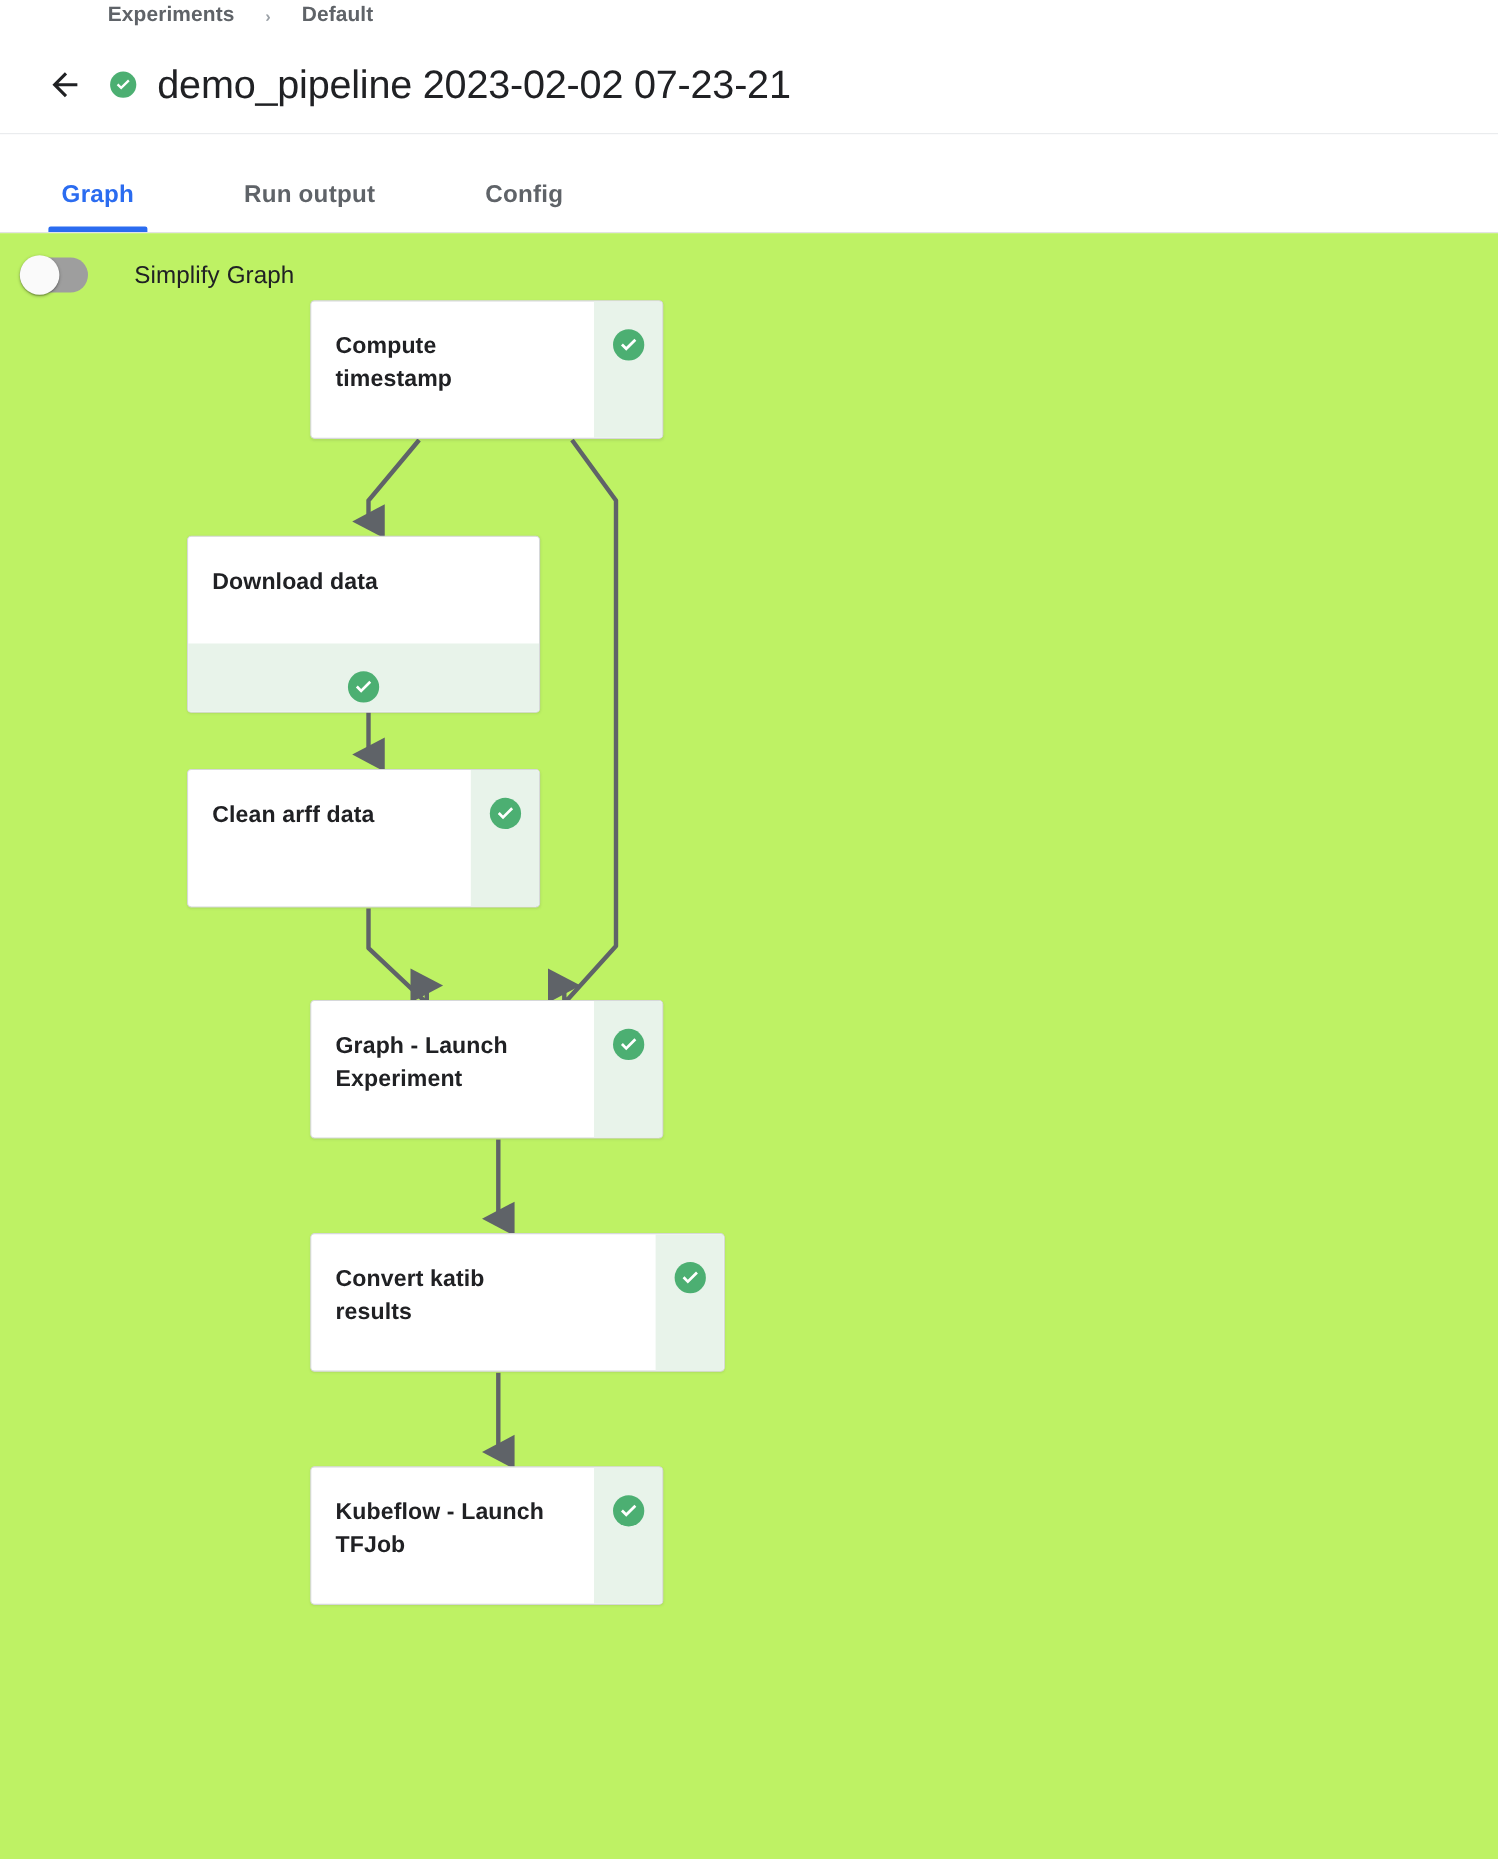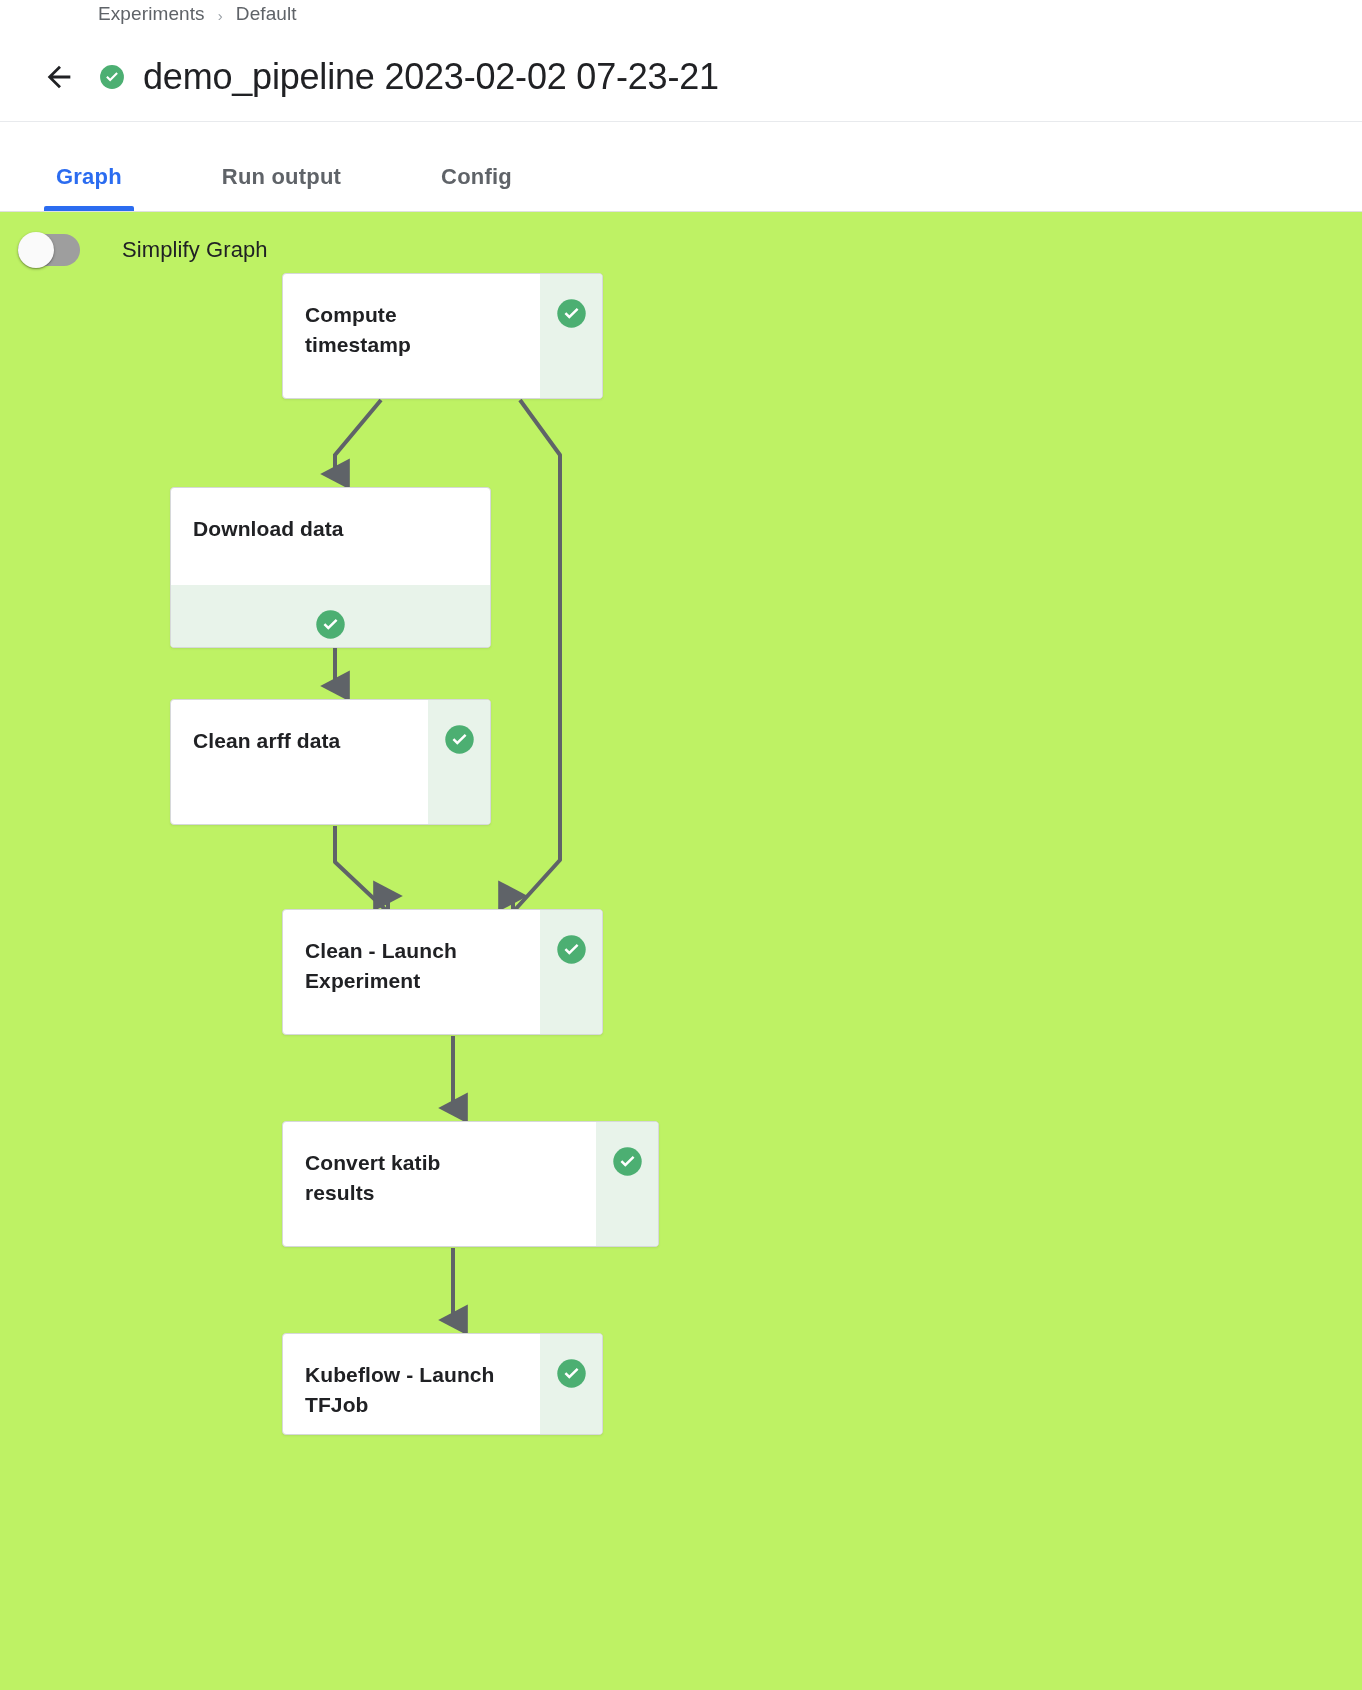--- a/index.html
+++ b/index.html
@@ -19,24 +19,25 @@
     border-bottom: 1px solid #e8eaed;
     position: relative;
   }
 
   .breadcrumb {
     position: absolute;
     left: 98px;
     top: 3px;
     display: flex;
     align-items: center;
-    gap: 13px;
+    gap: 28px;
     font-size: 19px;
     color: #5f6368;
     letter-spacing: .1px;
+    font-weight: bold;
   }
   .breadcrumb-sep {
     font-size: 15px;
     color: #9aa0a6;
     transform: translateY(1px);
   }
 
   .title-row {
     position: absolute;
     left: 36px;
@@ -287,21 +288,21 @@
         </div>
         <div class="node-status">
           <svg class="status-icon" viewBox="0 0 24 24" aria-hidden="true">
             <circle cx="12" cy="12" r="11" fill="#4caf72"></circle>
             <path d="M10.3 16.1 6.6 12.4l1.35-1.35 2.35 2.35 5.75-5.75 1.35 1.4z" fill="#ffffff"></path>
           </svg>
         </div>
       </div>
       <div class="node" style="left: 282px; top: 697px; width: 321px; height: 126px;">
         <div class="node-body">
-          <div class="node-label">Clean - Launch
+          <div class="node-label">Graph - Launch
 Experiment</div>
         </div>
         <div class="node-status">
           <svg class="status-icon" viewBox="0 0 24 24" aria-hidden="true">
             <circle cx="12" cy="12" r="11" fill="#4caf72"></circle>
             <path d="M10.3 16.1 6.6 12.4l1.35-1.35 2.35 2.35 5.75-5.75 1.35 1.4z" fill="#ffffff"></path>
           </svg>
         </div>
       </div>
       <div class="node" style="left: 282px; top: 909px; width: 377px; height: 126px;">
@@ -309,21 +310,21 @@
           <div class="node-label">Convert katib
 results</div>
         </div>
         <div class="node-status">
           <svg class="status-icon" viewBox="0 0 24 24" aria-hidden="true">
             <circle cx="12" cy="12" r="11" fill="#4caf72"></circle>
             <path d="M10.3 16.1 6.6 12.4l1.35-1.35 2.35 2.35 5.75-5.75 1.35 1.4z" fill="#ffffff"></path>
           </svg>
         </div>
       </div>
-      <div class="node" style="left: 282px; top: 1121px; width: 321px; height: 102px;">
+      <div class="node" style="left: 282px; top: 1121px; width: 321px; height: 126px;">
         <div class="node-body">
           <div class="node-label">Kubeflow - Launch
 TFJob</div>
         </div>
         <div class="node-status">
           <svg class="status-icon" viewBox="0 0 24 24" aria-hidden="true">
             <circle cx="12" cy="12" r="11" fill="#4caf72"></circle>
             <path d="M10.3 16.1 6.6 12.4l1.35-1.35 2.35 2.35 5.75-5.75 1.35 1.4z" fill="#ffffff"></path>
           </svg>
         </div>

